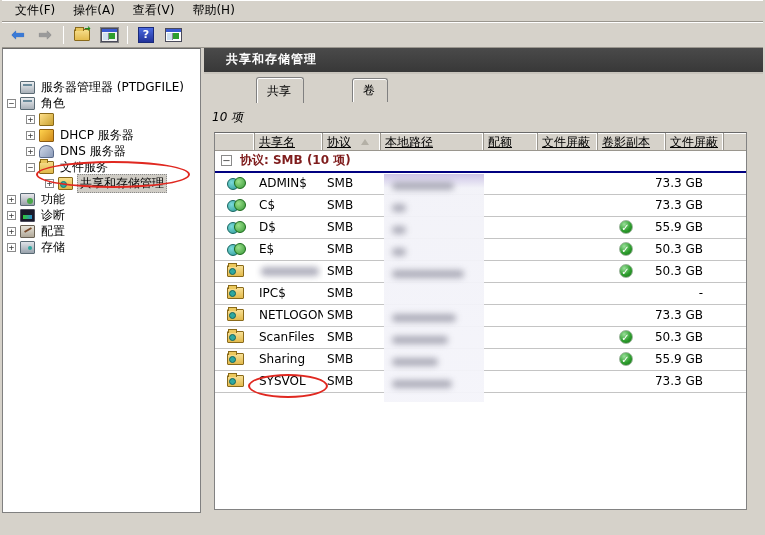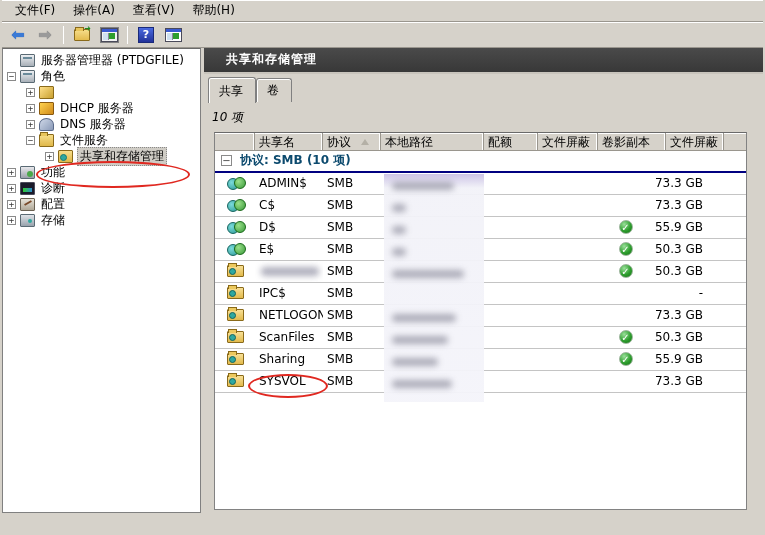--- a/index.html
+++ b/index.html
@@ -64,36 +64,36 @@
   .ticon-storage { background:linear-gradient(180deg,#dfe3e8,#98a2ac); border:1px solid #5a6a74; }
   .ticon-storage::after { content:""; position:absolute; right:2px; top:4px; width:4px; height:4px; border-radius:50%; background:#2ea8a0; }
   .tree-label { padding:0 2px; }
   .tree-item.selected .tree-label { background:#cfccc5; border:1px dotted #8a8a8a; }
   
   .content-pane { flex:1; display:flex; flex-direction:column; overflow:hidden; padding-bottom:3px; background:#d6d2ca; margin-left:3px; }
   .pane-header { height:26px; background:linear-gradient(180deg,#4a4a4a,#383838); color:#fff; font-weight:bold;
                  display:flex; align-items:center; padding-left:22px; letter-spacing:1px; border-bottom:2px solid #c8c4bc; }
   .tab-strip { display:flex; align-items:flex-end; height:26px; padding-left:4px; margin-top:2px; }
   .tab { padding:3px 12px 3px 10px; border:1px solid #808080; border-bottom:none; background:#d6d2ca;
-         border-top-left-radius:3px; border-top-right-radius:3px; box-shadow:1px 0 0 #fff inset,0 1px 0 #fff inset; }
+         border-top-left-radius:3px; border-top-right-radius:3px; box-shadow:1px 0 0 #fff inset,0 1px 0 #fff inset;margin-left:48px; }
   .tab.active { padding-top:5px; position:relative; z-index:2; margin-bottom:-1px; }
   .count-row { padding:7px 0 6px 8px;font-style:italic; }
   
   .list-box { position:relative; margin-left:10px; width:533px; height:381px; background:#fff;
               border:1px solid #828282; border-top-color:#6a6a6a; overflow:hidden; }
   .hdr-row { display:flex; height:18px; background:#d6d2ca; }
   .hdr-cell { flex:none; border-right:1px solid #9a968e; box-shadow:-1px 0 0 #fff inset,0 1px 0 #fff inset;
               border-bottom:1px solid #9a968e; padding:2px 3px 0 4px; white-space:nowrap; overflow:hidden;
-              display:flex; align-items:center; }
+              display:flex; align-items:center;text-decoration:underline; }
   .sort-tri { width:0; height:0; border-left:4px solid transparent; border-right:4px solid transparent;
               border-bottom:6px solid #b4b0a6; margin-left:10px; }
   .group-row { display:flex; align-items:center; height:22px; border-bottom:2px solid #000080; padding-left:6px; }
   .group-exp { width:11px; height:11px; border:1px solid #8a8a8a; font-size:10px; line-height:9px; text-align:center;
                margin-right:8px; color:#3a3a3a; background:#fff; }
-  .group-label { color:#0c4a6e; font-weight:bold; }
+  .group-label { color:#7f1d1d; font-weight:bold; }
   .body-row { display:flex; align-items:center; height:22px; border-bottom:1px solid #c4c4c4; }
   .cell { flex:none; padding:0 4px; white-space:nowrap; overflow:hidden; height:100%; display:flex; align-items:center; }
   .cell.right { justify-content:flex-end; padding-right:8px; }
   .cell.center { justify-content:center; }
   .share-icon { margin-left:8px; }
   .sicon-admin { width:18px; height:12px; position:relative; }
   .sicon-admin::before { content:""; position:absolute; left:0; top:1px; width:10px; height:10px; border-radius:50%;
                          background:radial-gradient(circle at 35% 35%,#7adGda,#2e9a96); background:radial-gradient(circle at 35% 35%,#7adada,#2e9a96); border:1px solid #14645f; }
   .sicon-admin::after { content:""; position:absolute; left:7px; top:0; width:10px; height:10px; border-radius:50%;
                         background:radial-gradient(circle at 35% 35%,#9ae08a,#3a9a3a); border:1px solid #1a6a1a; }
@@ -148,21 +148,21 @@
       </span>
     <span class="tb-btn">
         <span class="ico-console">
           <span class="mini-play"></span>
         </span>
       </span>
   </div>
 
   <div class="main">
     <div class="tree-pane" id="tree">
-        <div class="tree-item" style="padding-left: 4px;">
+        <div class="tree-item" style="padding-left: 4px; margin-top: 27px;">
           <span class="exp-spacer"></span>
           <span class="ticon ticon-server"></span>
           <span class="tree-label">服务器管理器 (PTDGFILE)</span>
         </div>
         <div class="tree-item" style="padding-left: 4px;">
           <span class="expander">−</span>
           <span class="ticon ticon-roles"></span>
           <span class="tree-label">角色</span>
         </div>
         <div class="tree-item" style="padding-left: 23px;">

